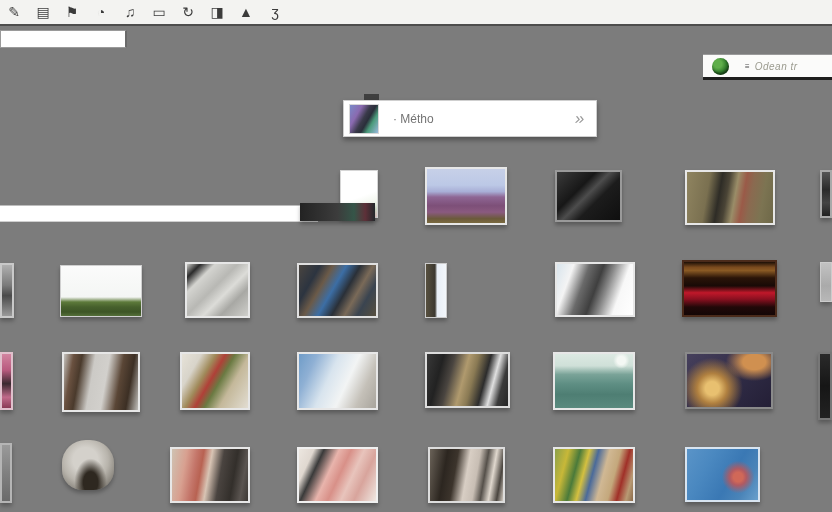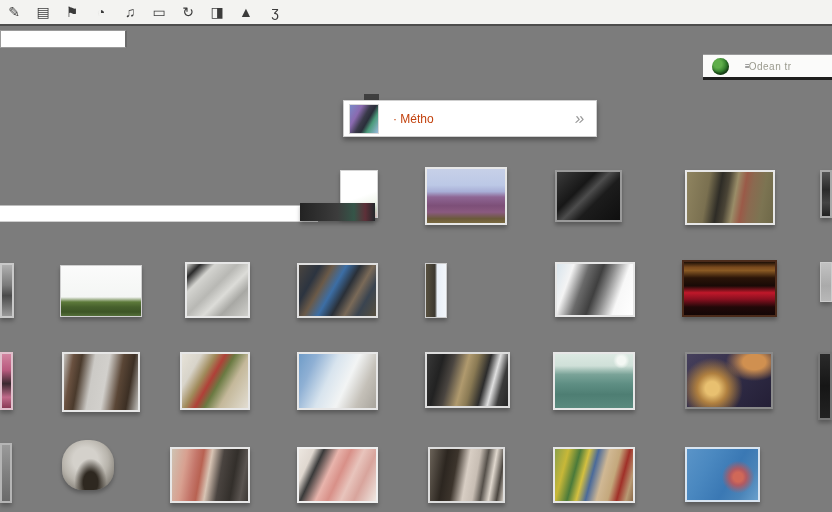--- a/index.html
+++ b/index.html
@@ -34,40 +34,40 @@
     display:flex;align-items:center;box-sizing:border-box;
   }
   .globe-icon{
     width:17px;height:17px;border-radius:50%;margin-left:9px;
     background:radial-gradient(circle at 35% 35%, #5fae4a 0 25%, #2f7a2a 55%, #1d521d 100%);
     box-shadow:inset -1px -2px 2px rgba(0,0,0,0.45);
     flex:0 0 auto;
   }
   .account-glyph{font-size:8px;color:#4a4a4a;margin-left:16px;letter-spacing:-1px;}
   .account-label{
-    font-size:10px;color:#9a9a8e;
+    font-size:10px;color:#9a9a8e;margin-left:6px;font-style:italic;
     white-space:nowrap;letter-spacing:0.5px;
   }
   
   .search-notch{
     position:absolute;left:364px;top:94px;width:15px;height:8px;background:#3f3f3f;
   }
   .search-bar{
     position:absolute;left:343px;top:100px;width:254px;height:37px;
     background:#ffffff;border:1px solid #cfcfcf;box-sizing:border-box;
     box-shadow:0 3px 5px rgba(0,0,0,0.35);
     display:flex;align-items:center;
   }
   .search-thumb{
     width:30px;height:30px;margin-left:5px;flex:0 0 auto;
     border:1px solid #d8d8d8;box-sizing:border-box;
     background:linear-gradient(120deg,#7a8ac8 0%,#8a6ab0 28%,#3a3a4a 48%,#2a2e3a 60%,#4a9a7a 74%,#9ab8dc 100%);
   }
   .search-text{
-    font-size:12px;color:#c2410c;margin-left:14px;flex:1 1 auto;
+    font-size:12px;color:#737373;margin-left:14px;flex:1 1 auto;
     white-space:nowrap;overflow:hidden;
   }
   .search-submit{
     font-size:17px;color:#9a9a9a;margin-right:12px;flex:0 0 auto;
     transform:skewX(-8deg);cursor:pointer;
   }
   
   .progress-bar{
     position:absolute;left:0;top:205px;width:318px;height:17px;
     background:#ffffff;border-top:1px solid #bdbdbd;border-bottom:1px solid #cfcfcf;

